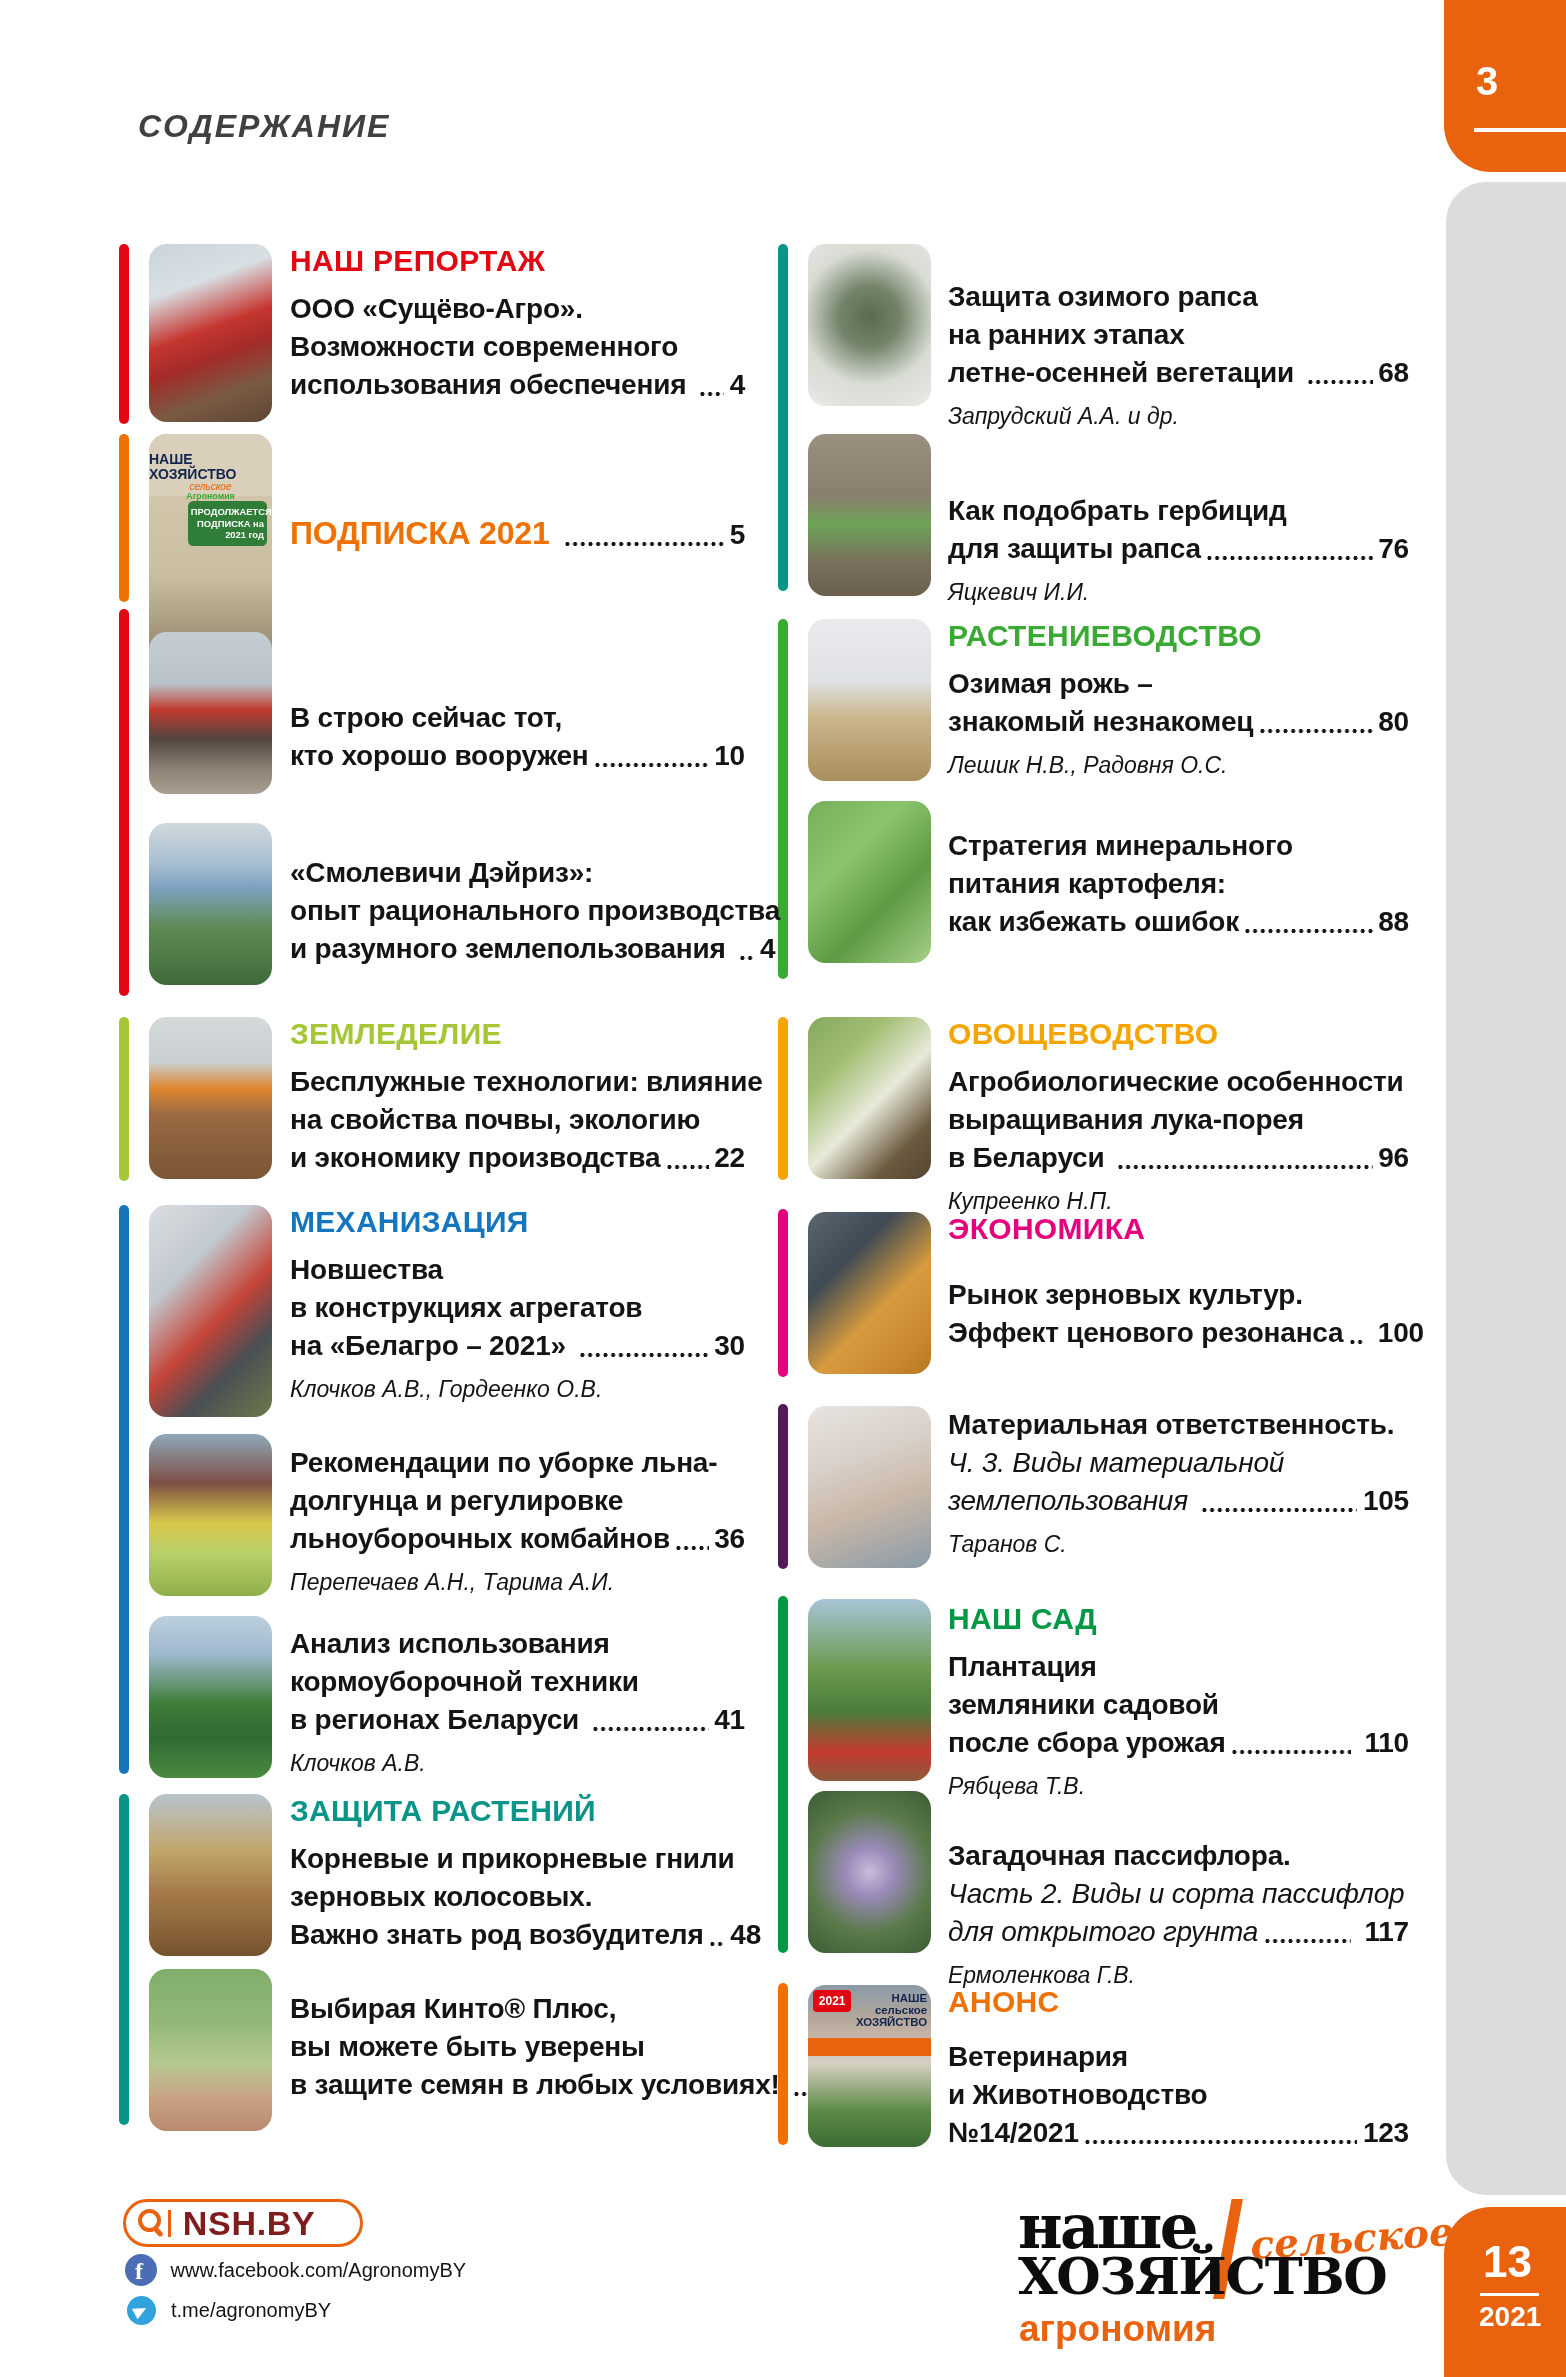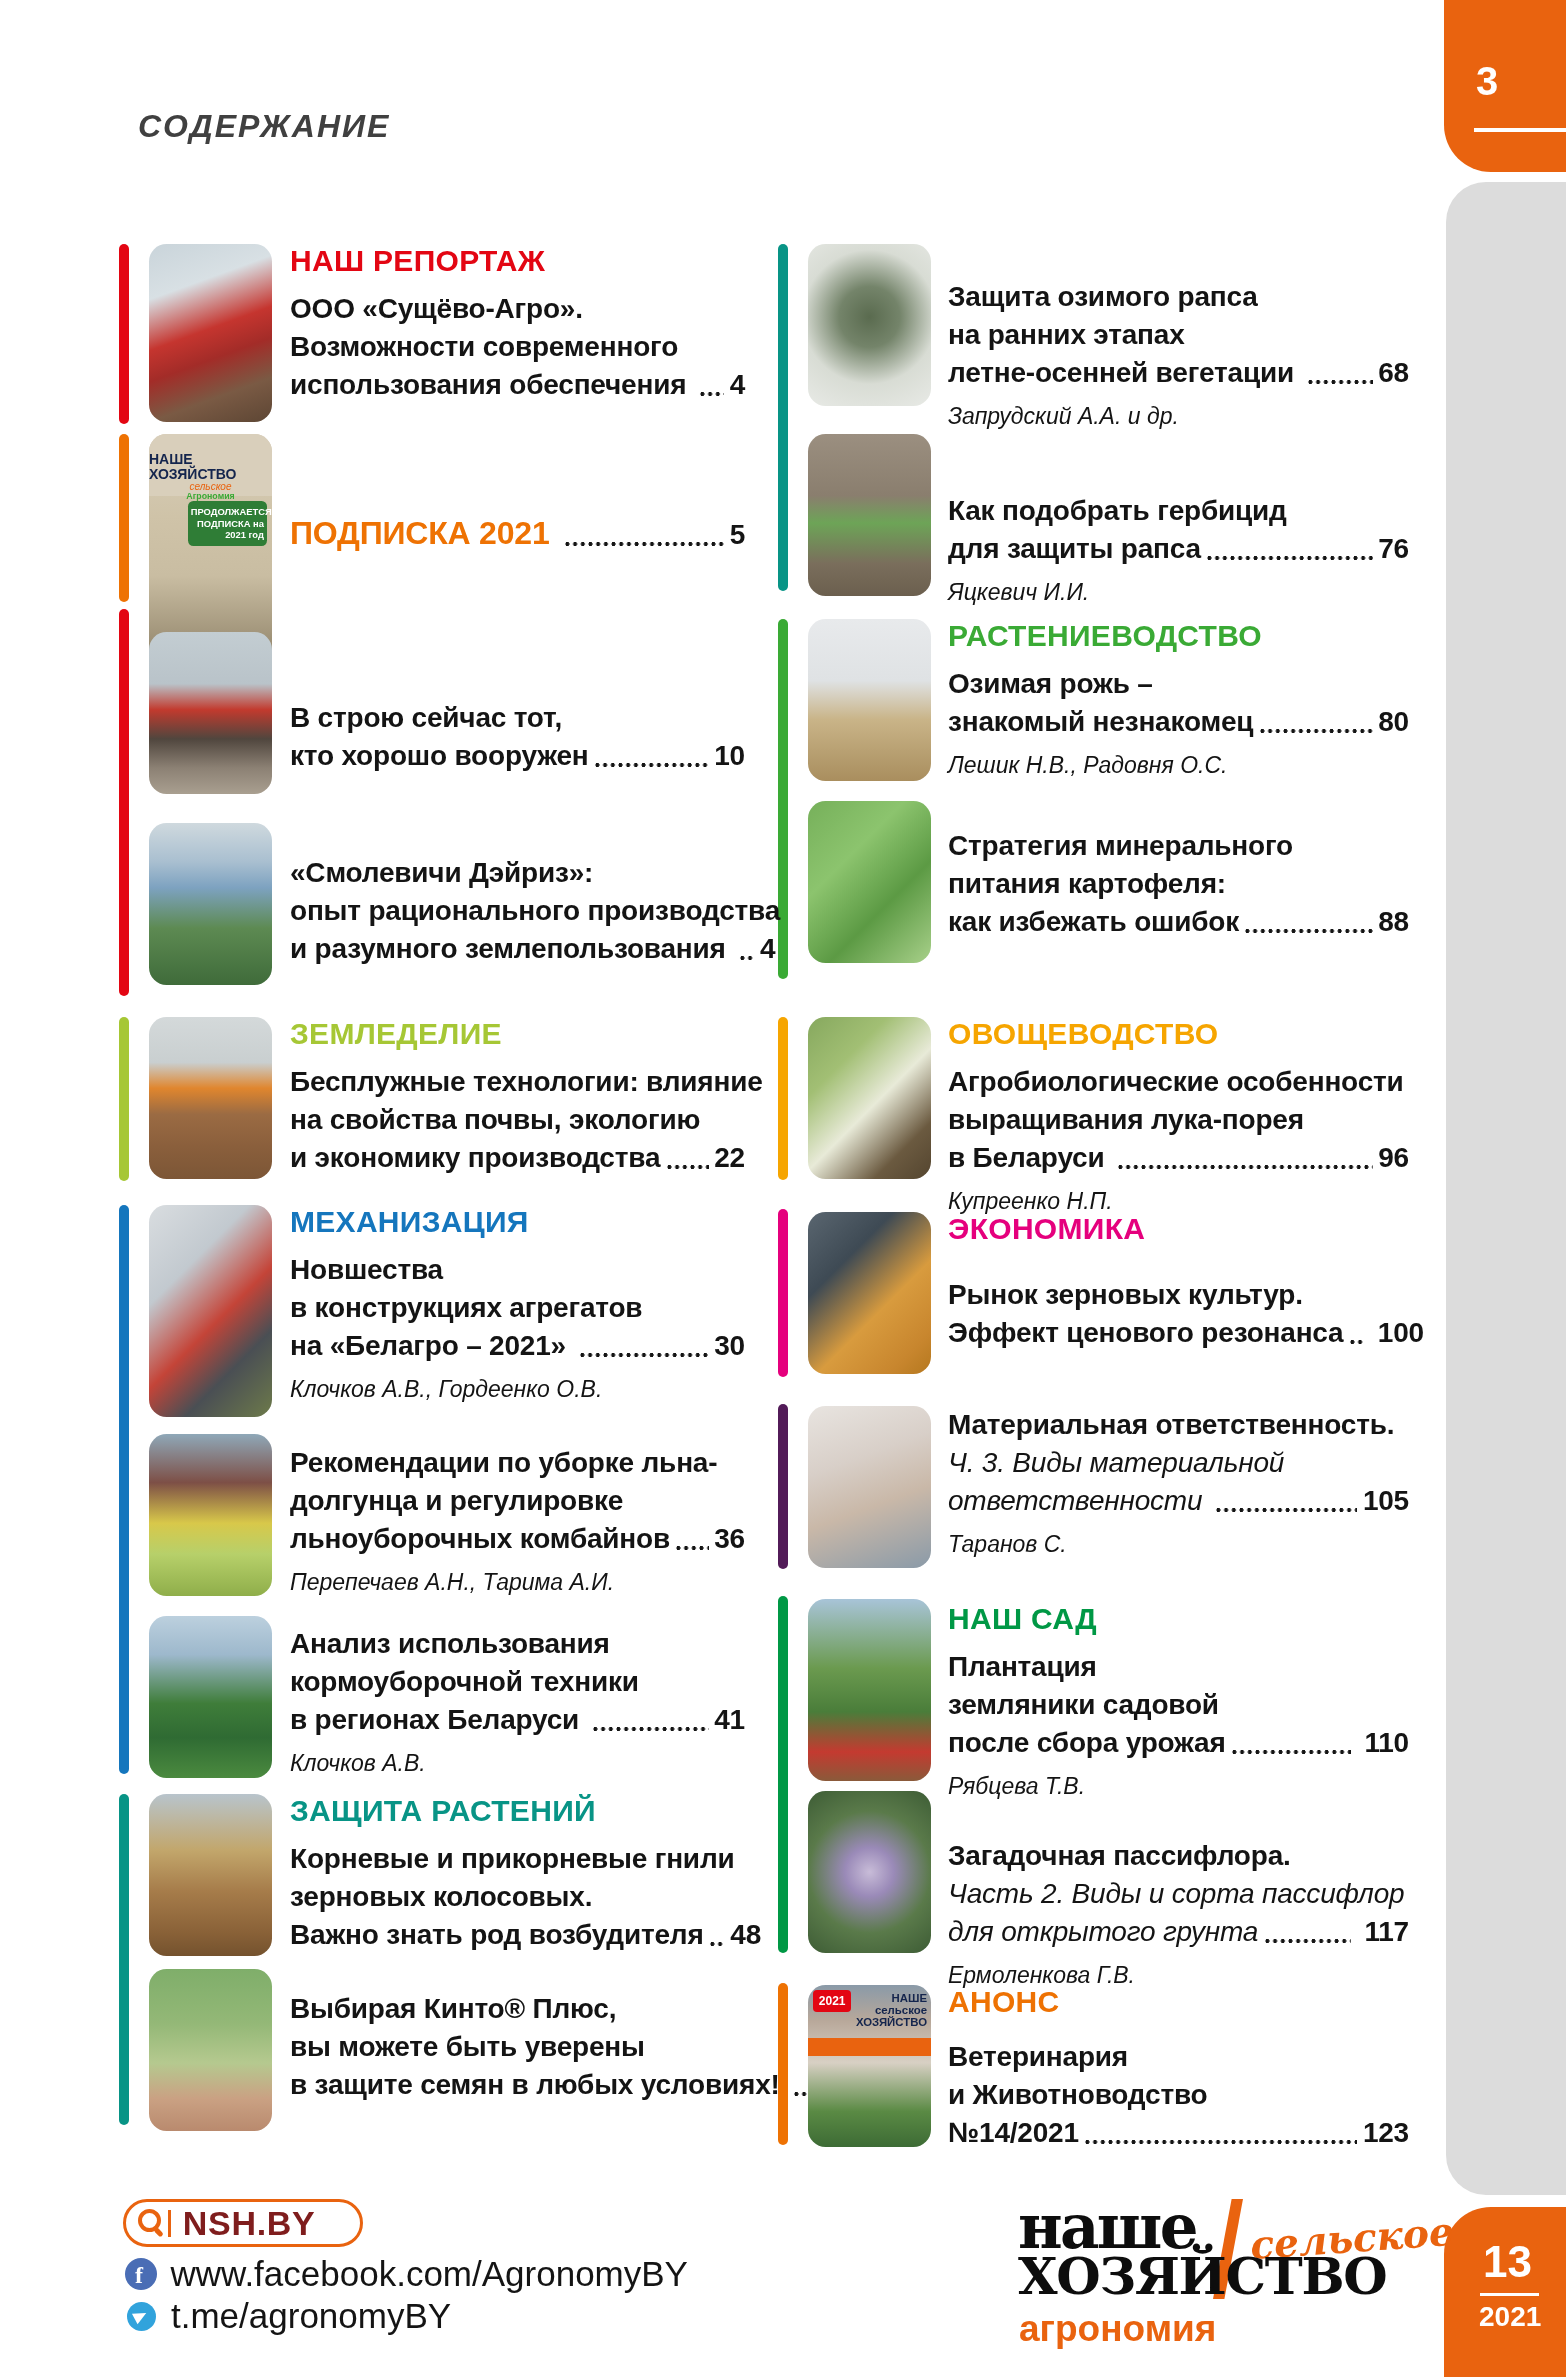--- a/index.html
+++ b/index.html
@@ -54,21 +54,21 @@
   .pill-label{font-size:34px;font-weight:bold;color:#7f1d1d;letter-spacing:0.7px;}
   .soc-row{display:flex;align-items:center;position:absolute;}
   #fb-row{left:125px;top:2254px;}
   #tg-row{left:127px;top:2296px;}
   .fb-ic{width:32px;height:32px;border-radius:50%;background:#4a6db5;position:relative;margin-right:13.5px;}
   .fb-ic span{position:absolute;left:10px;top:4px;color:#fff;font-family:"Liberation Serif",serif;
               font-size:24px;font-weight:bold;}
   .tg-ic{width:29px;height:29px;border-radius:50%;background:#31a3dc;position:relative;margin-right:15px;}
   .tg-ic i{position:absolute;left:7.4px;top:8.8px;width:0;height:0;border-left:13.5px solid #fff;
            border-top:6px solid transparent;border-bottom:6px solid transparent;transform:rotate(-28deg);}
-  .soc-txt{font-size:35px;color:#141414;}
+  .soc-txt{font-size:20px;color:#141414;}
   
   .lg-nashe{left:1018px;top:2200px;font-family:"DejaVu Serif",serif;font-weight:bold;font-size:61px;
             line-height:54px;letter-spacing:-2.7px;color:#0d0d0d;}
   .lg-bolt{left:1213px;top:2199px;width:30px;height:100px;background:#e9630f;
            clip-path:polygon(62% 0,100% 0,38% 100%,0 100%);}
   .lg-scr{left:1250px;top:2215px;font-family:"DejaVu Serif",serif;font-style:italic;font-weight:bold;
           font-size:39px;color:#e9630f;transform:rotate(-4deg);}
   .lg-hoz{left:1018px;top:2252px;font-family:"DejaVu Serif",serif;font-weight:bold;font-size:51px;
           line-height:48px;letter-spacing:-1.3px;color:#0d0d0d;}
   .lg-agro{left:1019px;top:2308px;font-size:37px;font-weight:bold;color:#e9630f;}
@@ -335,21 +335,21 @@
       </div>
       <div class="thumb" style="left: 808px; top: 1406px; height: 162px; background: linear-gradient(160deg, rgb(232, 228, 224) 0%, rgb(216, 207, 200) 34%, rgb(201, 184, 168) 60%, rgb(138, 154, 168) 100%);"></div>
       <div class="etext abs" style="left: 948px; top: 1406px; width: 461px;">
         <div class="tl">
           <span class="txt">Материальная ответственность.</span>
         </div>
         <div class="tl it">
           <span class="txt">Ч. 3. Виды материальной</span>
         </div>
         <div class="tl it">
-          <span class="txt">ответственности </span>
+          <span class="txt">землепользования </span>
           <span class="leader"></span>
           <span class="pg">105</span>
         </div>
         <div class="auth">Таранов С.</div>
       </div>
       <div class="thumb" style="left: 808px; top: 1599px; height: 182px; background: linear-gradient(rgb(168, 196, 216) 0%, rgb(107, 154, 79) 38%, rgb(74, 125, 58) 62%, rgb(196, 58, 48) 84%, rgb(138, 90, 58) 100%);"></div>
       <div class="etext abs" style="left: 948px; top: 1602px; width: 461px;">
         <div class="sec" style="color: rgb(0, 152, 69); margin-bottom: 12px;">НАШ САД</div>
         <div class="tl">
           <span class="txt">Плантация</span>

